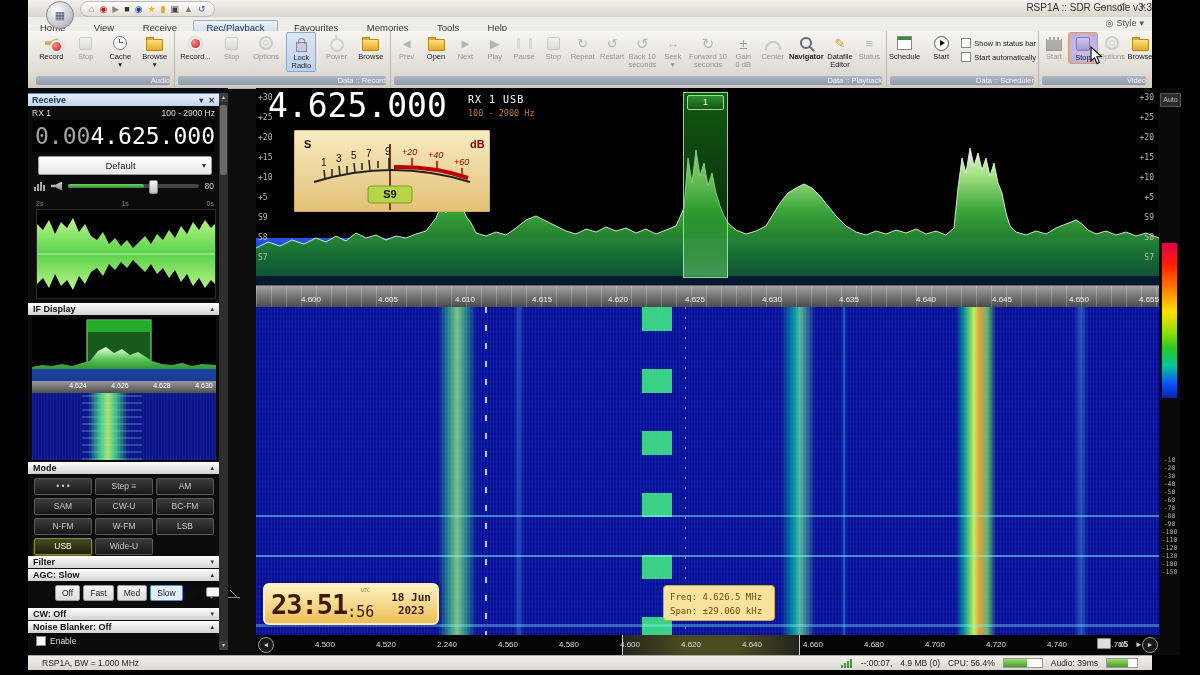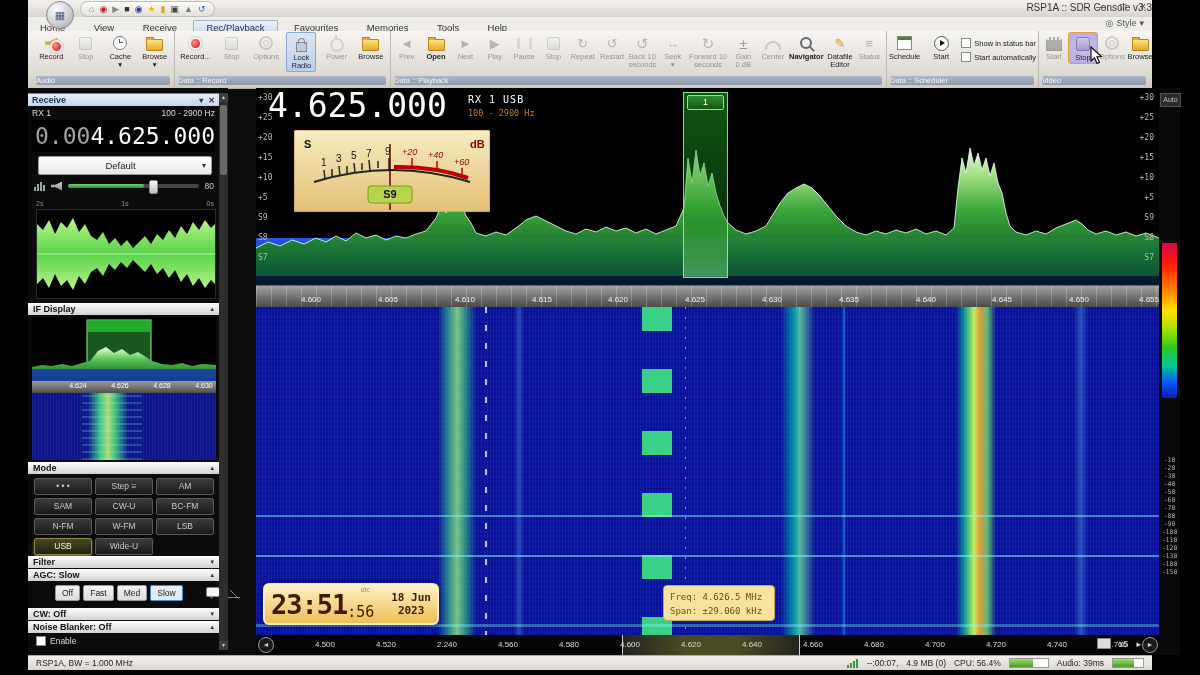--- a/index.html
+++ b/index.html
@@ -25,21 +25,21 @@
   .tab.active{background:linear-gradient(#eef3fa,#c8d6ea);border:1px solid #98aecb;border-bottom:none;
     border-radius:2px 2px 0 0;color:#1a2a4a;}
   #stylebox{position:absolute;right:8px;top:1px;font-size:9px;color:#555;display:flex;gap:3px;align-items:center;}
 
   
   #ribbon{position:absolute;left:0;top:31px;width:1124px;height:57px;
     background:linear-gradient(#f7f5f2,#dcd8d1 80%,#cfcac2);border-bottom:1px solid #b5b1a9;}
   .group{position:absolute;top:0;height:56px;border-right:1px solid #bdb9b1;}
   .btns{position:absolute;left:0;top:1px;right:0;height:44px;display:flex;align-items:flex-start;justify-content:space-around;padding:0 2px;}
   .glabel{position:absolute;left:4px;right:4px;bottom:2px;height:9px;border-radius:2px;
-    background:linear-gradient(#aeb6c4,#8f99ab);color:#f5f7fa;font-size:7.5px;text-align:left;line-height:9px;}
+    background:linear-gradient(#aeb6c4,#8f99ab);color:#f5f7fa;font-size:7.5px;text-align:right;line-height:9px;}
   .btn{display:flex;flex-direction:column;align-items:center;min-width:26px;padding:1px 1px;}
   .btn .icobox{height:20px;display:flex;align-items:center;justify-content:center;}
   .bl{font-size:7.5px;color:#222;text-align:center;line-height:8px;white-space:nowrap;}
   .btn.dis{opacity:.42;filter:grayscale(.7);}
   .btn.sel{background:linear-gradient(#dce6f5,#bcd0ec);border:1px solid #8aa7cc;border-radius:2px;}
   .btn.hl{background:radial-gradient(circle,#cfc4ea,#b9a8e0);border:1px solid #e0a040;border-radius:3px;}
   .g{font-size:13px;line-height:13px;color:#667;}
   .chk{display:flex;align-items:center;gap:3px;font-size:7.5px;color:#222;margin:2px 0;}
   .box{width:8px;height:8px;background:#fff;border:1px solid #888;}
 
@@ -213,21 +213,21 @@
     color:#bbb;font-size:7px;text-align:center;line-height:12px;}
   #cbar{position:absolute;left:3px;top:155px;width:15px;height:155px;
     background:linear-gradient(#dc0050,#ff2000 14%,#ff8000 30%,#ffe000 44%,#9ade00 57%,#28c828 68%,#00c896 79%,#0a50ff 91%,#0822a8);}
   #rlabels{position:absolute;left:0;top:60px;width:21px;height:428px;display:flex;flex-direction:column;
     justify-content:flex-end;z-index:2;}
   #rlabels span{font-size:6.5px;color:#aaa;text-align:center;font-family:"DejaVu Sans Mono",monospace;}
 
   
   #statusbar{position:absolute;left:0;top:655px;width:1124px;height:15px;
     background:linear-gradient(#f2f0ec,#dcd8d0);border-top:1px solid #aaa;box-sizing:border-box;
-    display:flex;align-items:center;font-size:8.5px;color:#222;padding:0 8px;gap:10px;}
+    display:flex;align-items:center;font-size:8.5px;color:#222;padding:0 14px;gap:10px;}
   #statusbar .right{margin-left:auto;display:flex;align-items:center;gap:8px;}
   .pbar{width:38px;height:8px;background:#fff;border:1px solid #999;position:relative;}
   .pbar i{position:absolute;left:0;top:0;bottom:0;background:linear-gradient(#9ade6a,#4a9a2a);}
 
   
   #cursor{position:absolute;left:1062px;top:46px;z-index:99;}
 </style>
 </head>
 <body>
 
@@ -358,21 +358,21 @@
         <div class="btn dis">
           <div class="icobox">
               <span class="g">◄</span>
             </div>
           <div class="bl">Prev</div>
         </div>
         <div class="btn">
           <div class="icobox">
               <div class="i-folder"></div>
             </div>
-          <div class="bl" style="font-weight:bold">Open</div>
+          <div class="bl" style="font-weight:normal">Open</div>
         </div>
         <div class="btn dis">
           <div class="icobox">
               <span class="g">►</span>
             </div>
           <div class="bl">Next</div>
         </div>
         <div class="btn dis">
           <div class="icobox">
               <span class="g">▶</span>

